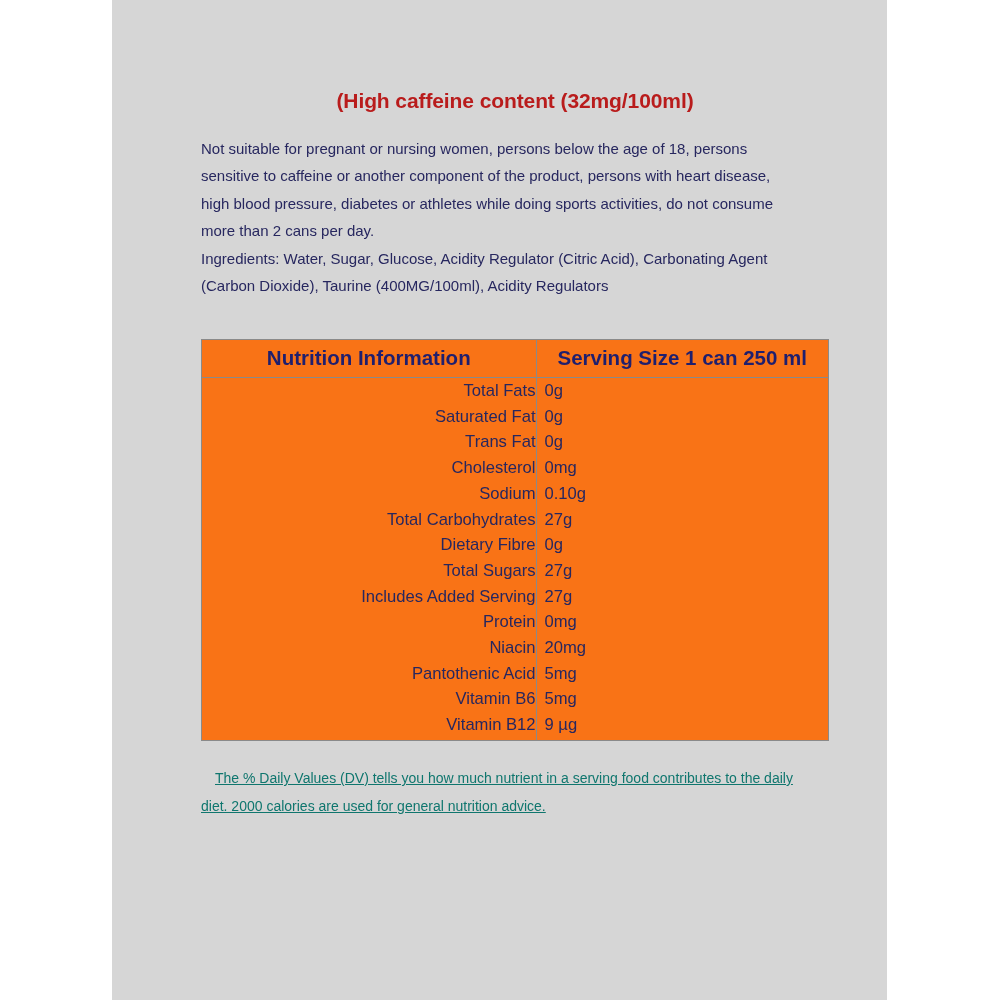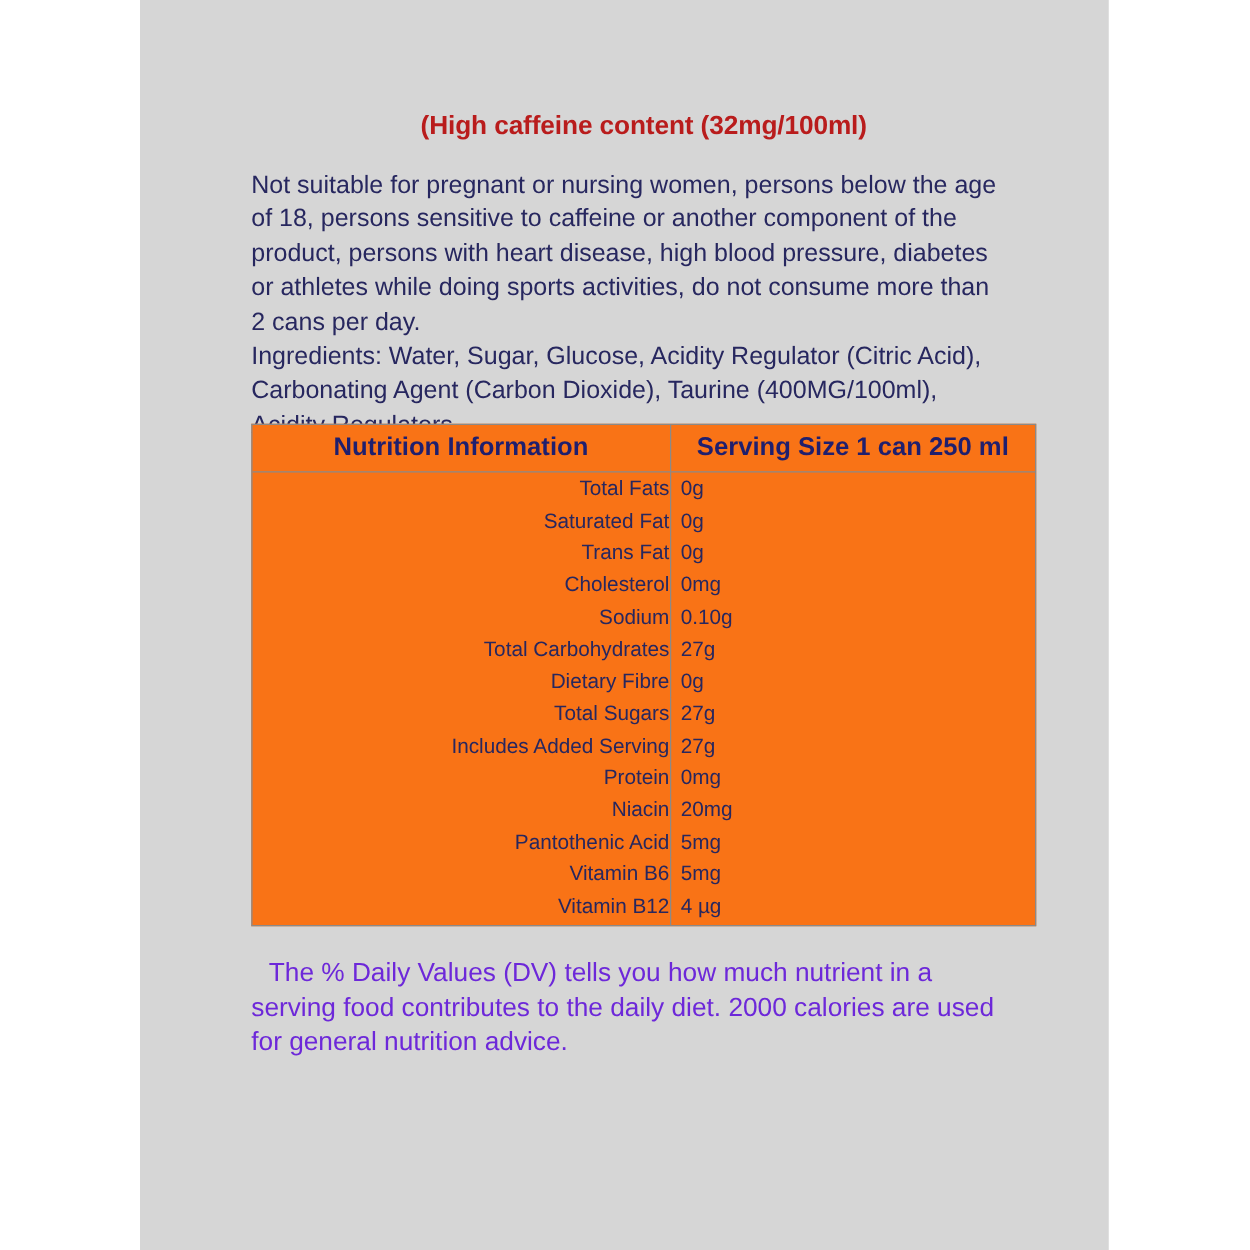--- a/index.html
+++ b/index.html
@@ -50,21 +50,21 @@
     letter-spacing: -0.1px;
     white-space: nowrap;
   }
 
   
   .body-block {
     position: absolute;
     top: 135px;
     left: 0;
     width: 600px;
-    font-size: 20px;
+    font-size: 15px;
     line-height: 27.4px;
     color: #27275f;
   }
   .body-block p {
     margin: 0;
     padding: 0;
   }
 
   
   .nutrition-table {
@@ -117,24 +117,25 @@
   .nutrition-table tr:last-child td {
     padding-bottom: 2px;
   }
 
   
   .footer-note {
     position: absolute;
     top: 765px;
     left: 0;
     width: 600px;
-    font-size: 21px;
+    font-size: 14px;
     line-height: 27.6px;
-    color: #6d28d9;
+    color: #0f766e;
     text-indent: 14px;
+    text-decoration: underline;
   }
   .footer-note p { margin: 0; padding: 0; }
 </style>
 </head>
 <body>
 
 <div id="page">
   <div id="label-panel">
     <div id="content">
 
@@ -205,21 +206,21 @@
               <tr>
                 <td class="col-left">Pantothenic Acid</td>
                 <td class="col-right">5mg</td>
               </tr>
               <tr>
                 <td class="col-left">Vitamin B6</td>
                 <td class="col-right">5mg</td>
               </tr>
               <tr>
                 <td class="col-left">Vitamin B12</td>
-                <td class="col-right">4 µg</td>
+                <td class="col-right">9 µg</td>
               </tr>
             </tbody>
         </table>
       </div>
 
       <div class="footer-note">
         <p>The % Daily Values (DV) tells you how much nutrient in a serving food contributes to the daily diet. 2000 calories are used for general nutrition advice.</p>
       </div>
 
     </div>

